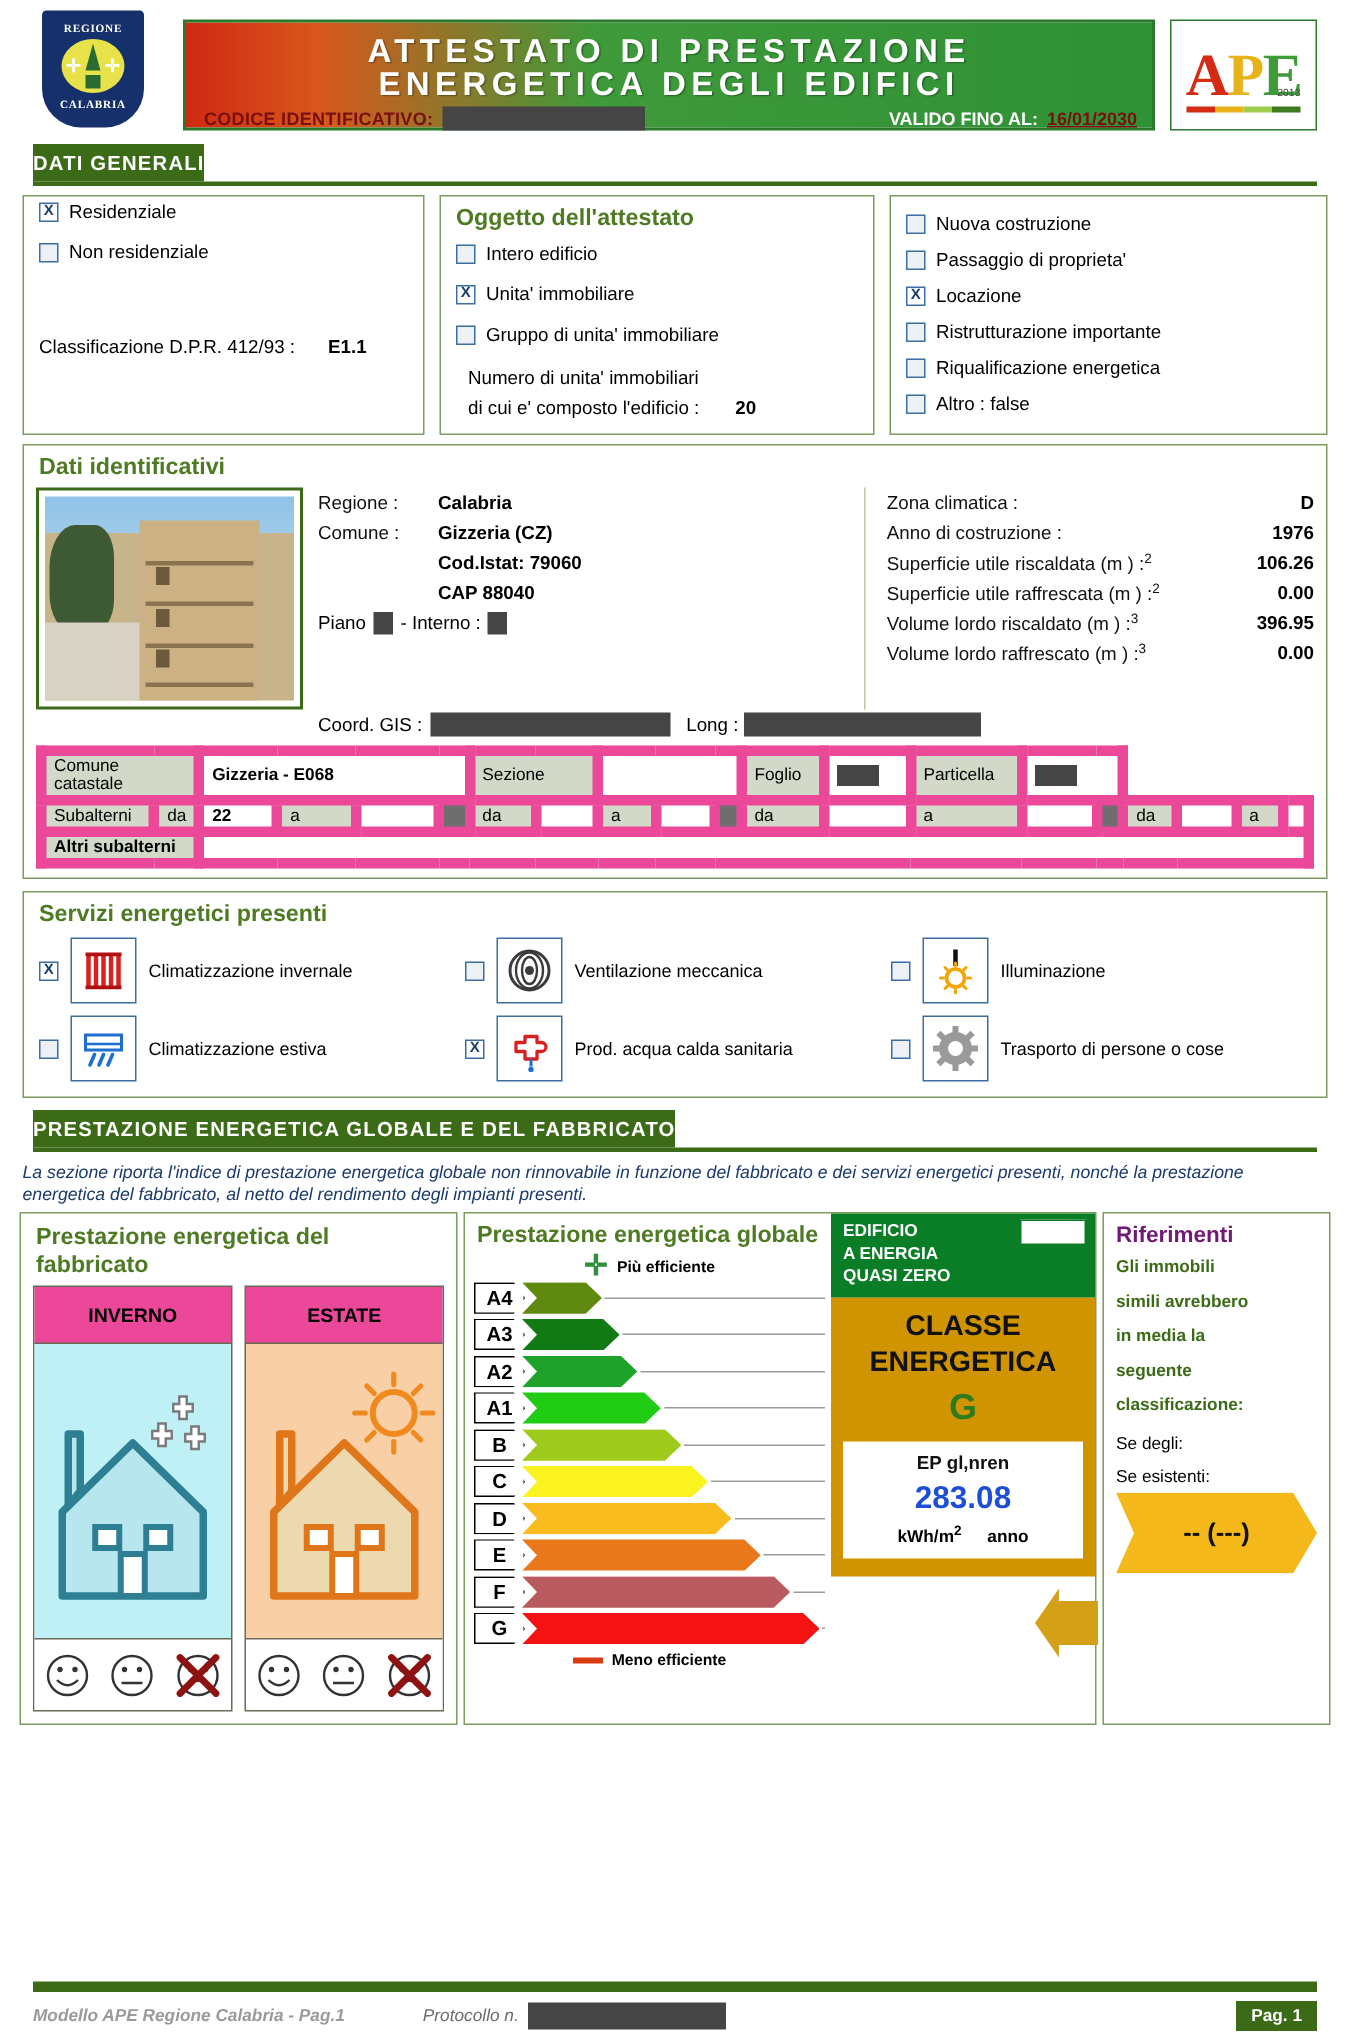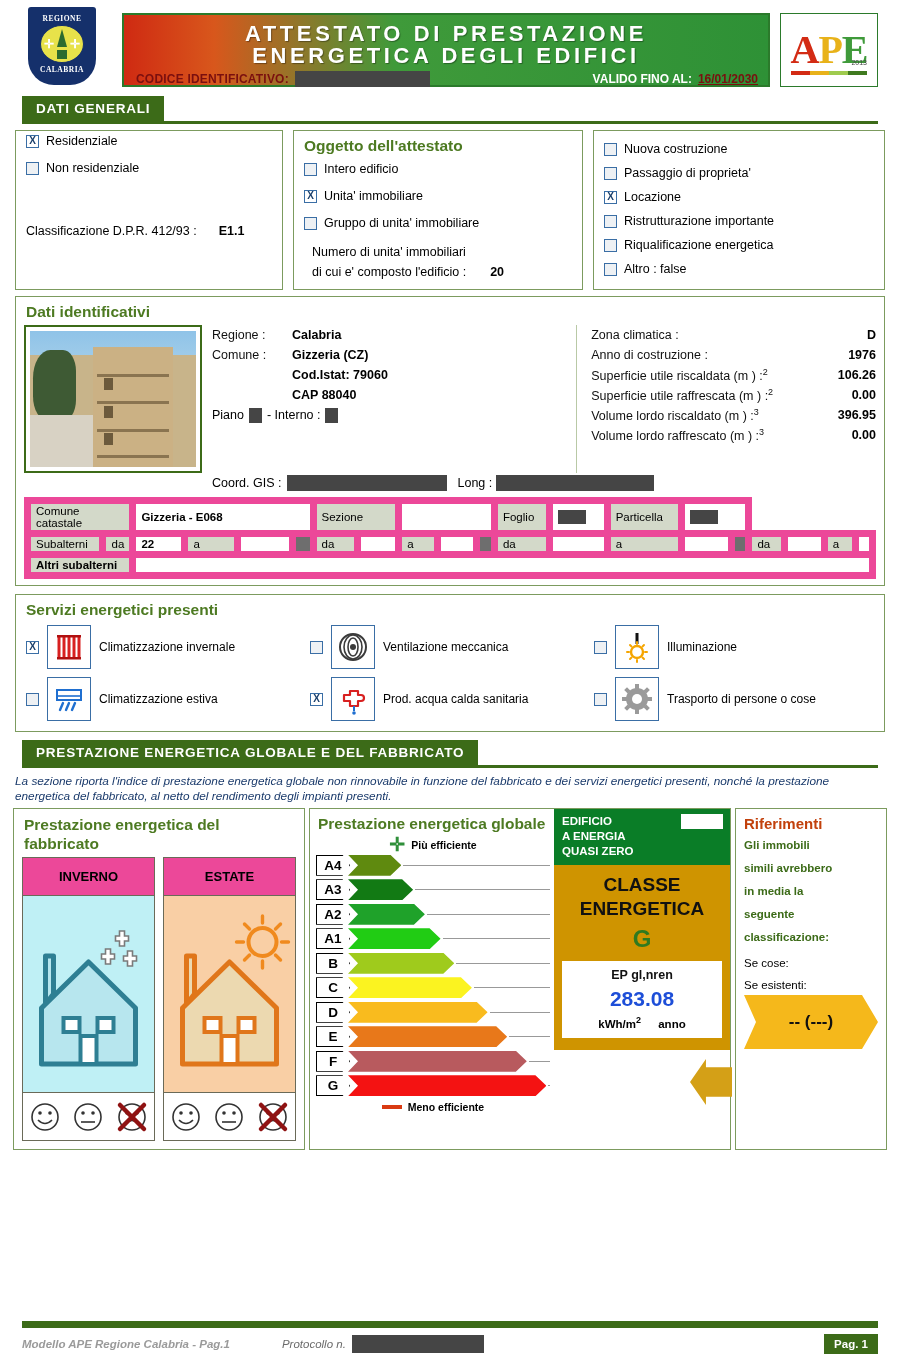--- a/index.html
+++ b/index.html
@@ -81,21 +81,21 @@
   .ape-letters { font-family: "Liberation Serif", serif; font-weight: bold; font-size: 40px; line-height: 36px; letter-spacing: -1px; }
   .ape-a { color: #d32b14; } .ape-p { color: #e8b21a; } .ape-e { color: #3f9a3a; }
   .ape-year { font-size: 7px; color: #444; position: absolute; right: 10px; bottom: 20px; }
   .ape-strip { position: absolute; left: 10px; right: 10px; bottom: 11px; height: 4px; display: flex; }
   .ape-strip i { flex: 1; }
 
   
   .secbar {
     background: #3c6b18; color: #fff; font-weight: bold;
     font-size: 13.5px; letter-spacing: .8px;
-    padding: 5px 14px; display: inline-block;
+    padding: 5px 0; display: inline-block;
   }
   .secbar-wrap { margin: 4px 22px 6px 22px; }
   .secbar-wrap.full { border-bottom: 3px solid #3c6b18; }
 
   
   .row { display: flex; gap: 10px; margin: 0 15px; }
   .gbox { border: 1px solid #7c9b5e; background: #fff; }
   .gbox-title { color: #4d7a22; font-weight: bold; font-size: 15.5px; padding: 6px 10px 4px 10px; }
 
   .chk-line { display: flex; align-items: center; gap: 7px; padding: 3px 10px; font-size: 12.5px; }
@@ -198,21 +198,21 @@
   .nzeb div { color: #fff; font-weight: bold; font-size: 11.5px; line-height: 15px; }
   .nzeb-box { position: absolute; right: 6px; top: 4px; width: 44px; height: 17px; background: #fff; border: 1px solid #0a7d27; }
   .class-panel { background: #cf9400; padding: 8px 8px 12px 8px; }
   .class-t { text-align: center; color: #111; font-weight: bold; font-size: 19px; line-height: 24px; }
   .class-letter { text-align: center; color: #2f7a1f; font-weight: bold; font-size: 24px; padding: 4px 0 8px 0; }
   .ep-box { background: #fff; padding: 7px 4px 8px 4px; text-align: center; }
   .ep-lab { font-weight: bold; font-size: 12.5px; color: #111; }
   .ep-val { font-weight: bold; font-size: 21px; color: #1d4ed8; padding: 5px 0 4px 0; }
   .ep-unit { font-weight: bold; font-size: 11.5px; }
 
-  .ref-title { color: #c2410c; font-weight: bold; font-size: 15px; padding: 6px 8px 2px 8px; }
+  .ref-title { color: #701a75; font-weight: bold; font-size: 15px; padding: 6px 8px 2px 8px; }
   .ref-text div { color: #3c6b18; font-weight: bold; font-size: 11.5px; line-height: 23px; padding: 0 8px; }
   .ref-sub { font-size: 11.5px; padding: 8px 8px 2px 8px; }
   .ref-arrow {
     margin: 2px 8px 0 8px; height: 54px;
     display: flex; align-items: center; justify-content: center;
     font-weight: bold; font-size: 17px; color: #111;
     clip-path: polygon(0 0, calc(100% - 16px) 0, 100% 50%, calc(100% - 16px) 100%, 0 100%, 12px 50%);
   }
   .ref-arrow.green { background: #0f9431; }
   .ref-arrow.amber { background: #f5b81b; }
@@ -782,21 +782,21 @@
 
     <div class="perf-ref">
       <div class="ref-title">Riferimenti</div>
       <div class="ref-text">
         <div>Gli immobili</div>
         <div>simili avrebbero</div>
         <div>in media la</div>
         <div>seguente</div>
         <div>classificazione:</div>
       </div>
-      <div class="ref-sub">Se cose:</div>
+      <div class="ref-sub">Se degli:</div>
       <div class="ref-sub">Se esistenti:</div>
       <div class="ref-arrow amber">-- (---)</div>
     </div>
   </div>
 
   <div class="footer">
     <div class="foot-rule"></div>
     <div class="foot-line">
       <span class="foot-model">Modello APE Regione Calabria - Pag.1</span>
       <span class="foot-prot">Protocollo n.</span>

